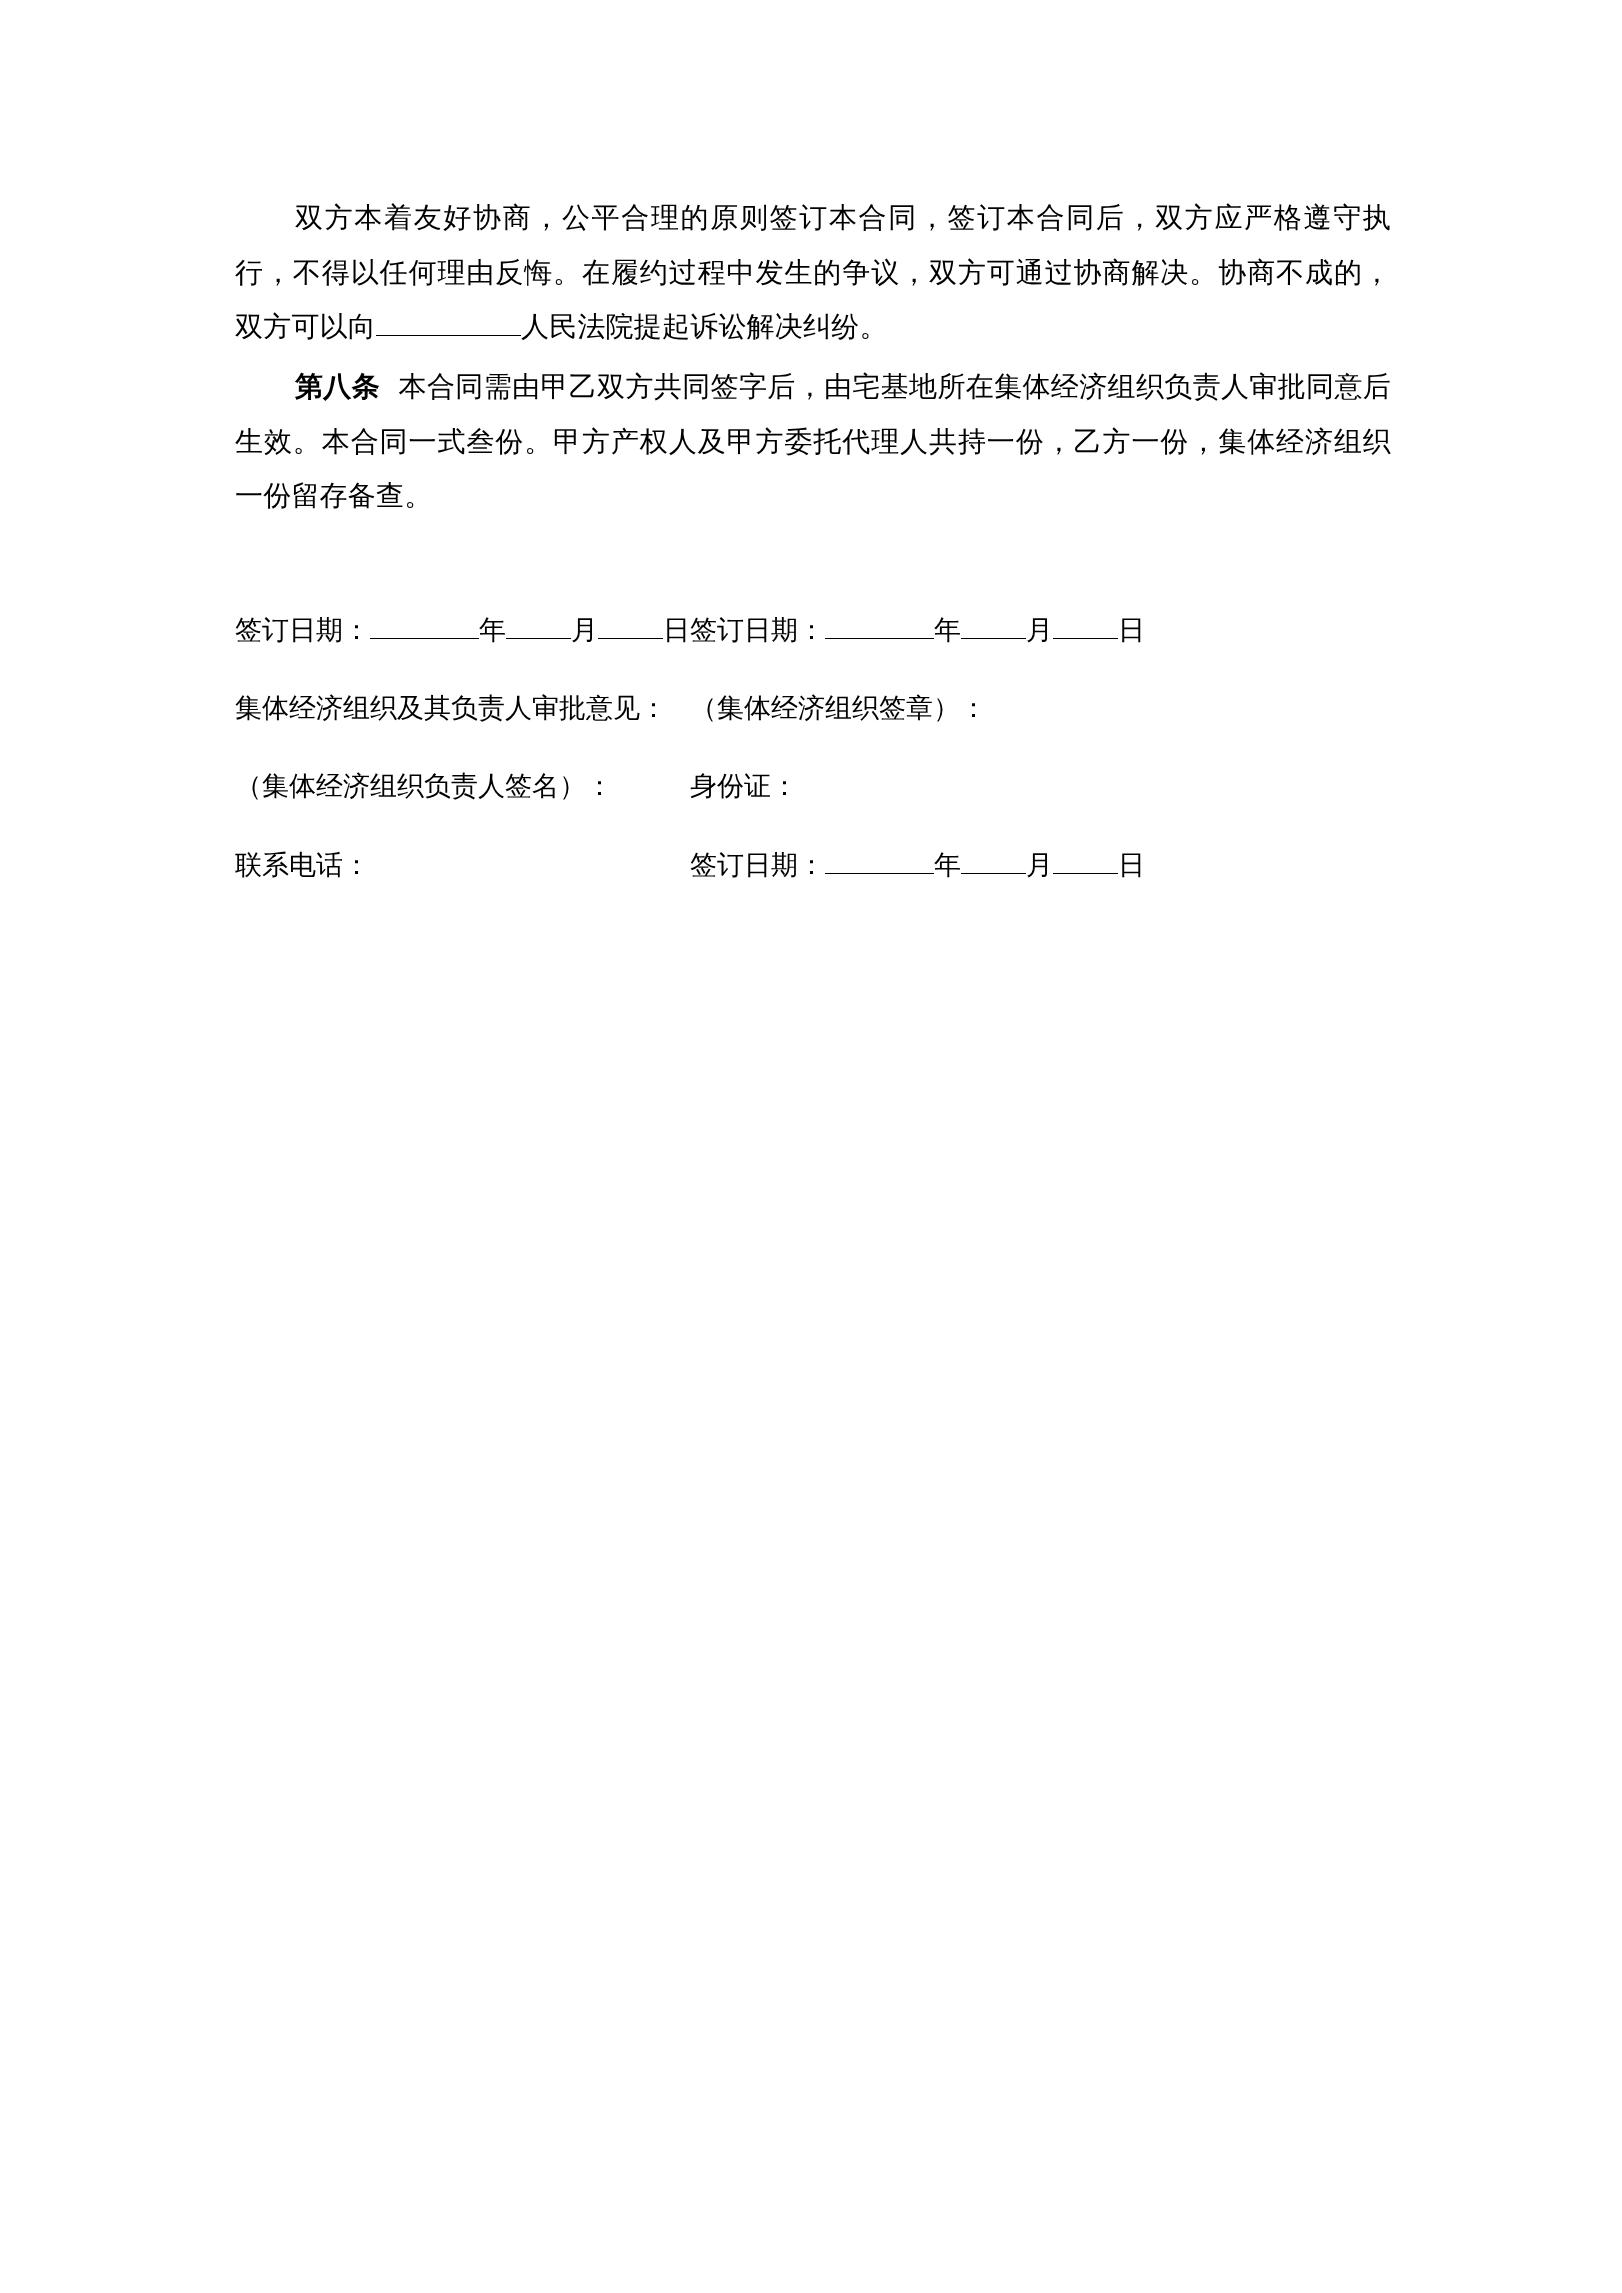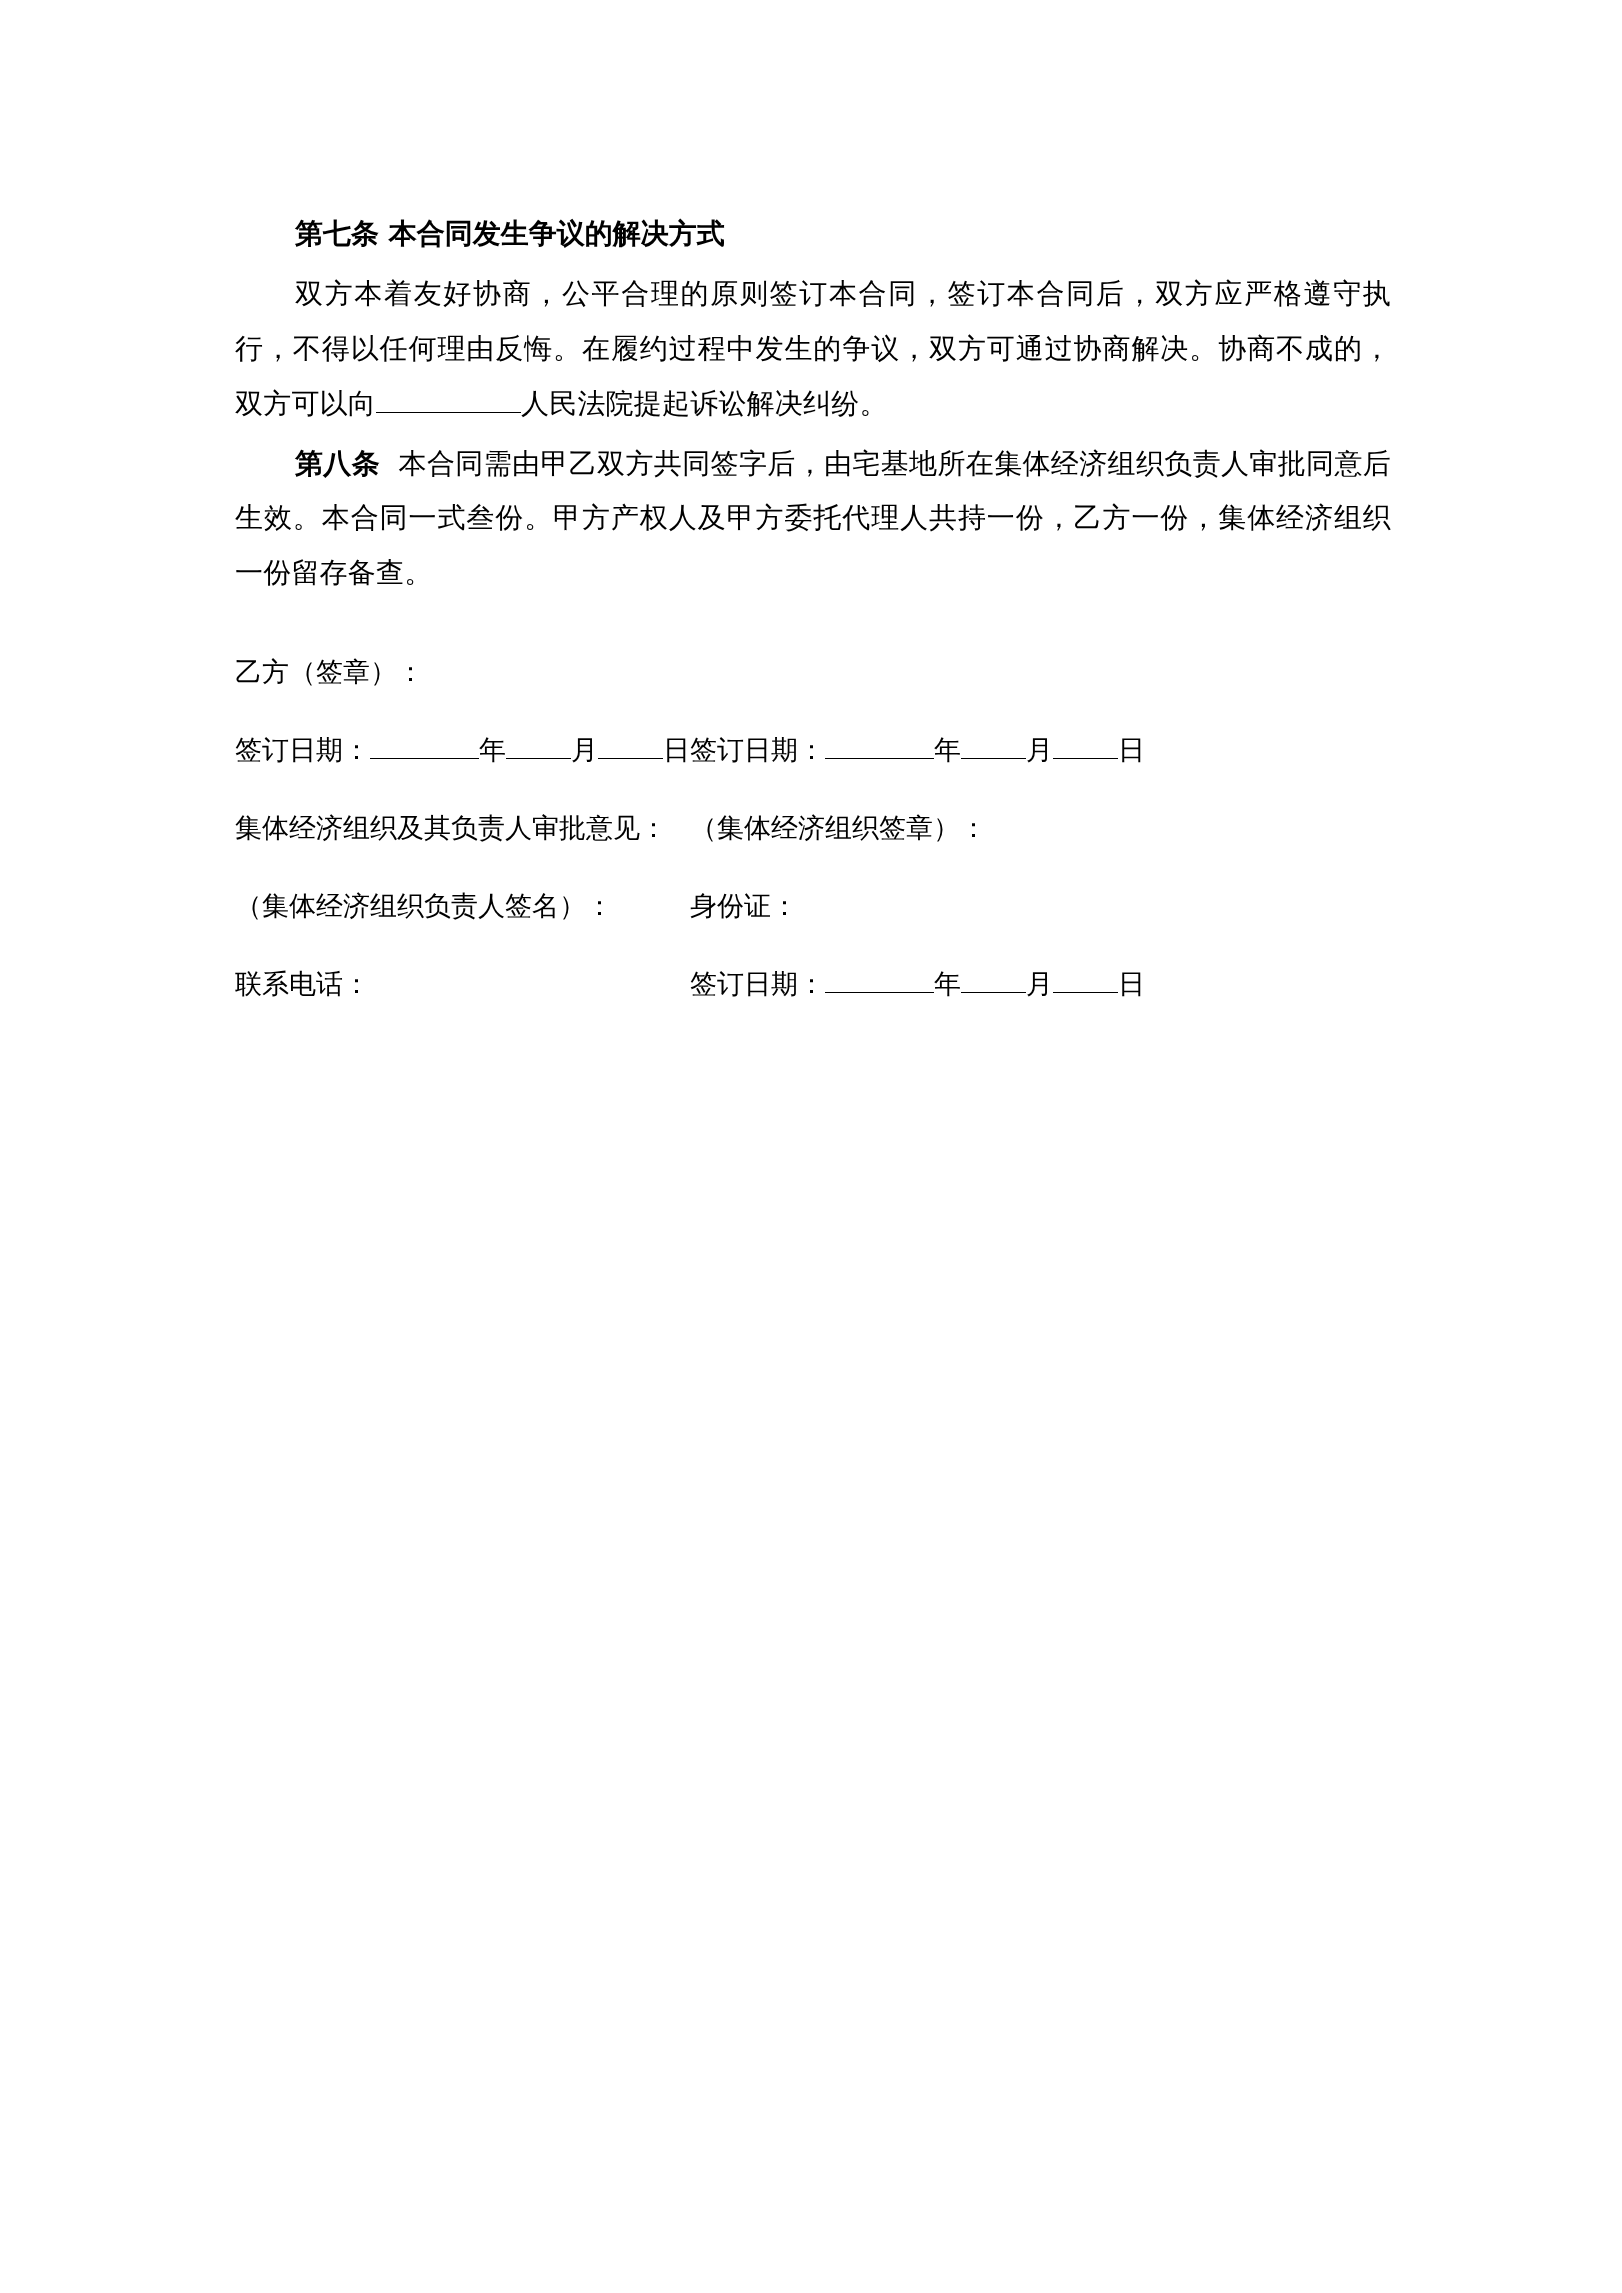--- a/index.html
+++ b/index.html
@@ -76,30 +76,28 @@
     flex: 0 0 455px;
   }
   .nowrap { white-space: nowrap; }
 </style>
 </head>
 <body>
 
 <div class="page">
 
 
-  <p class="heading">第七条  本合同发生争议的解决方式</p>
 
   <p class="para indent"><span>双方本着友好协商，公平合理的原则签订本合同，签订本合同后，双方应严格遵守执行，不得以任何理由反悔。在履约过程中发生的争议，双方可通过协商解决。协商不成的，双方可以向</span><span class="blank-line bl-160"></span><span>人民法院提起诉讼解决纠纷。</span></p>
 
   <p class="para indent"><span class="clause-lead">第八条</span>&nbsp;&nbsp;<span>本合同需由甲乙双方共同签字后，由宅基地所在集体经济组织负责人审批同意后生效。本合同一式叁份。甲方产权人及甲方委托代理人共持一份，乙方一份，集体经济组织一份留存备查。</span></p>
 
   <div class="sig-block">
 
     <div class="sig-row">
-      <div class="sig-col-right">乙方（签章）：</div>
     </div>
 
     <div class="sig-row">
       <div class="sig-col-left nowrap"><span>签订日期：</span><span class="blank-line bl-120"></span><span>年</span><span class="blank-line bl-72"></span><span>月</span><span class="blank-line bl-72"></span><span>日</span></div>
       <div class="sig-col-right nowrap"><span>签订日期：</span><span class="blank-line bl-120"></span><span>年</span><span class="blank-line bl-72"></span><span>月</span><span class="blank-line bl-72"></span><span>日</span></div>
     </div>
 
     <div class="sig-row wide">
       <div class="sig-col-left">集体经济组织及其负责人审批意见：</div>
       <div class="sig-col-right">（集体经济组织签章）：</div>

